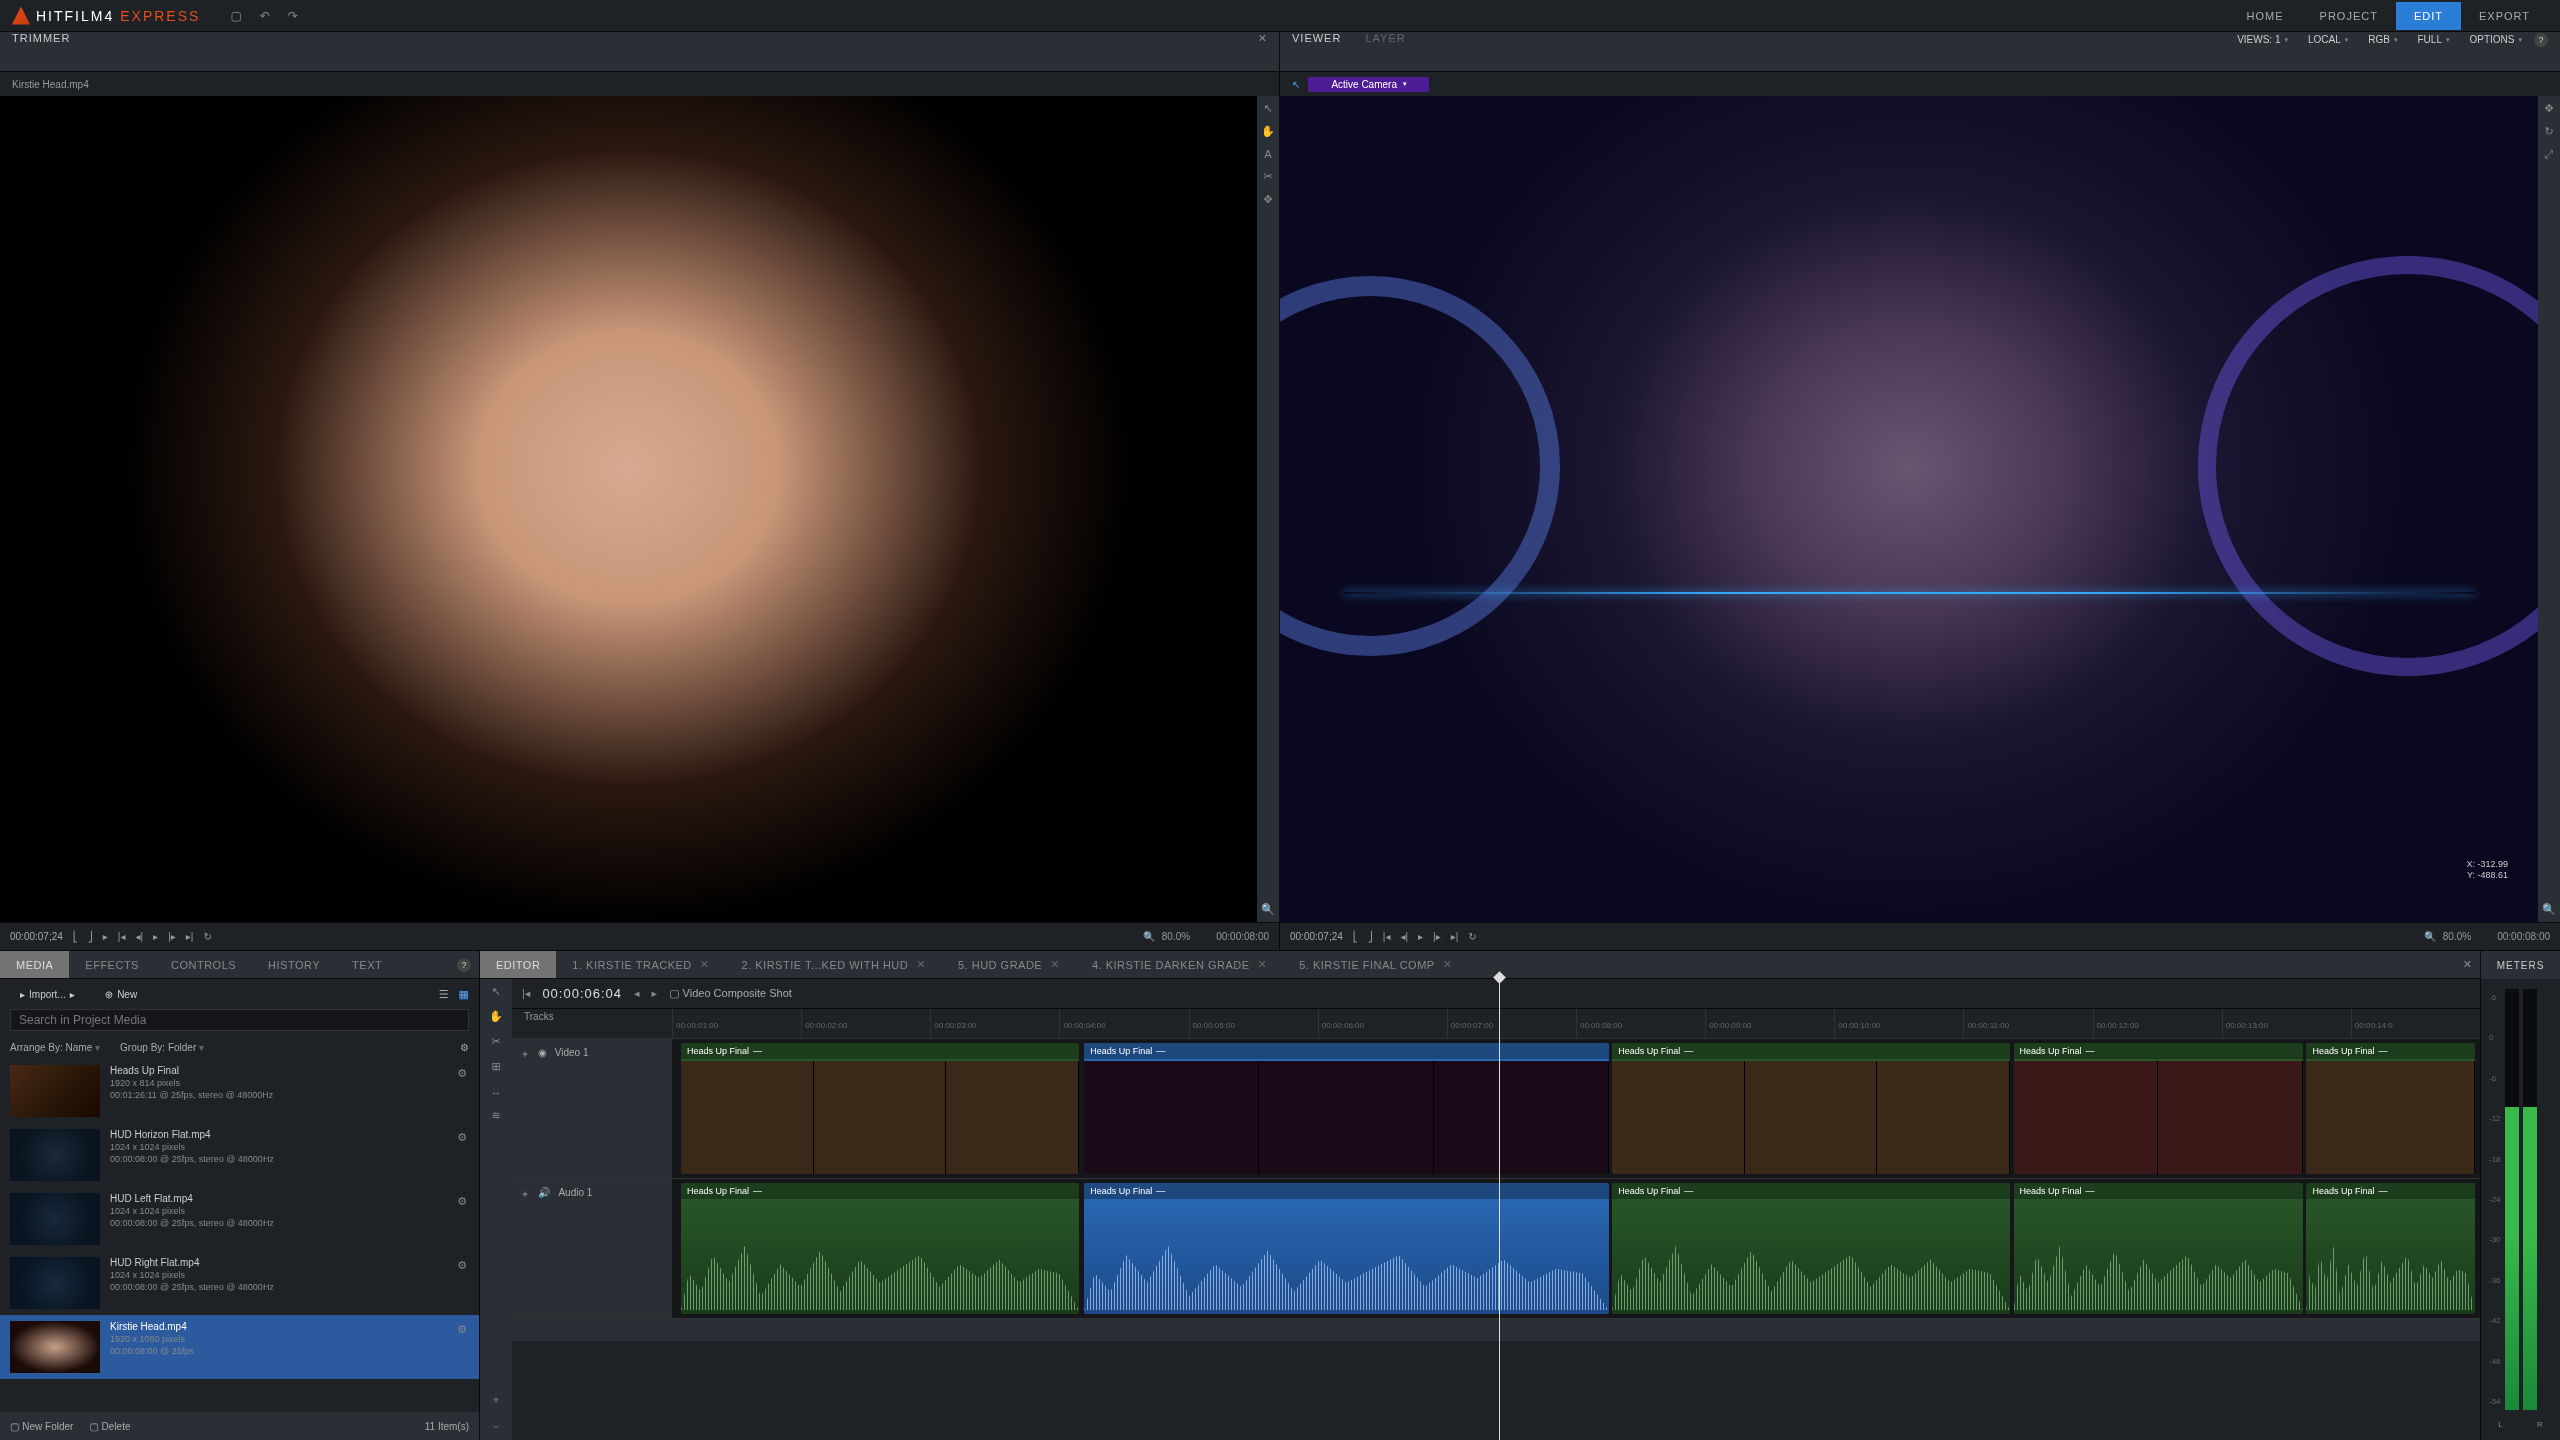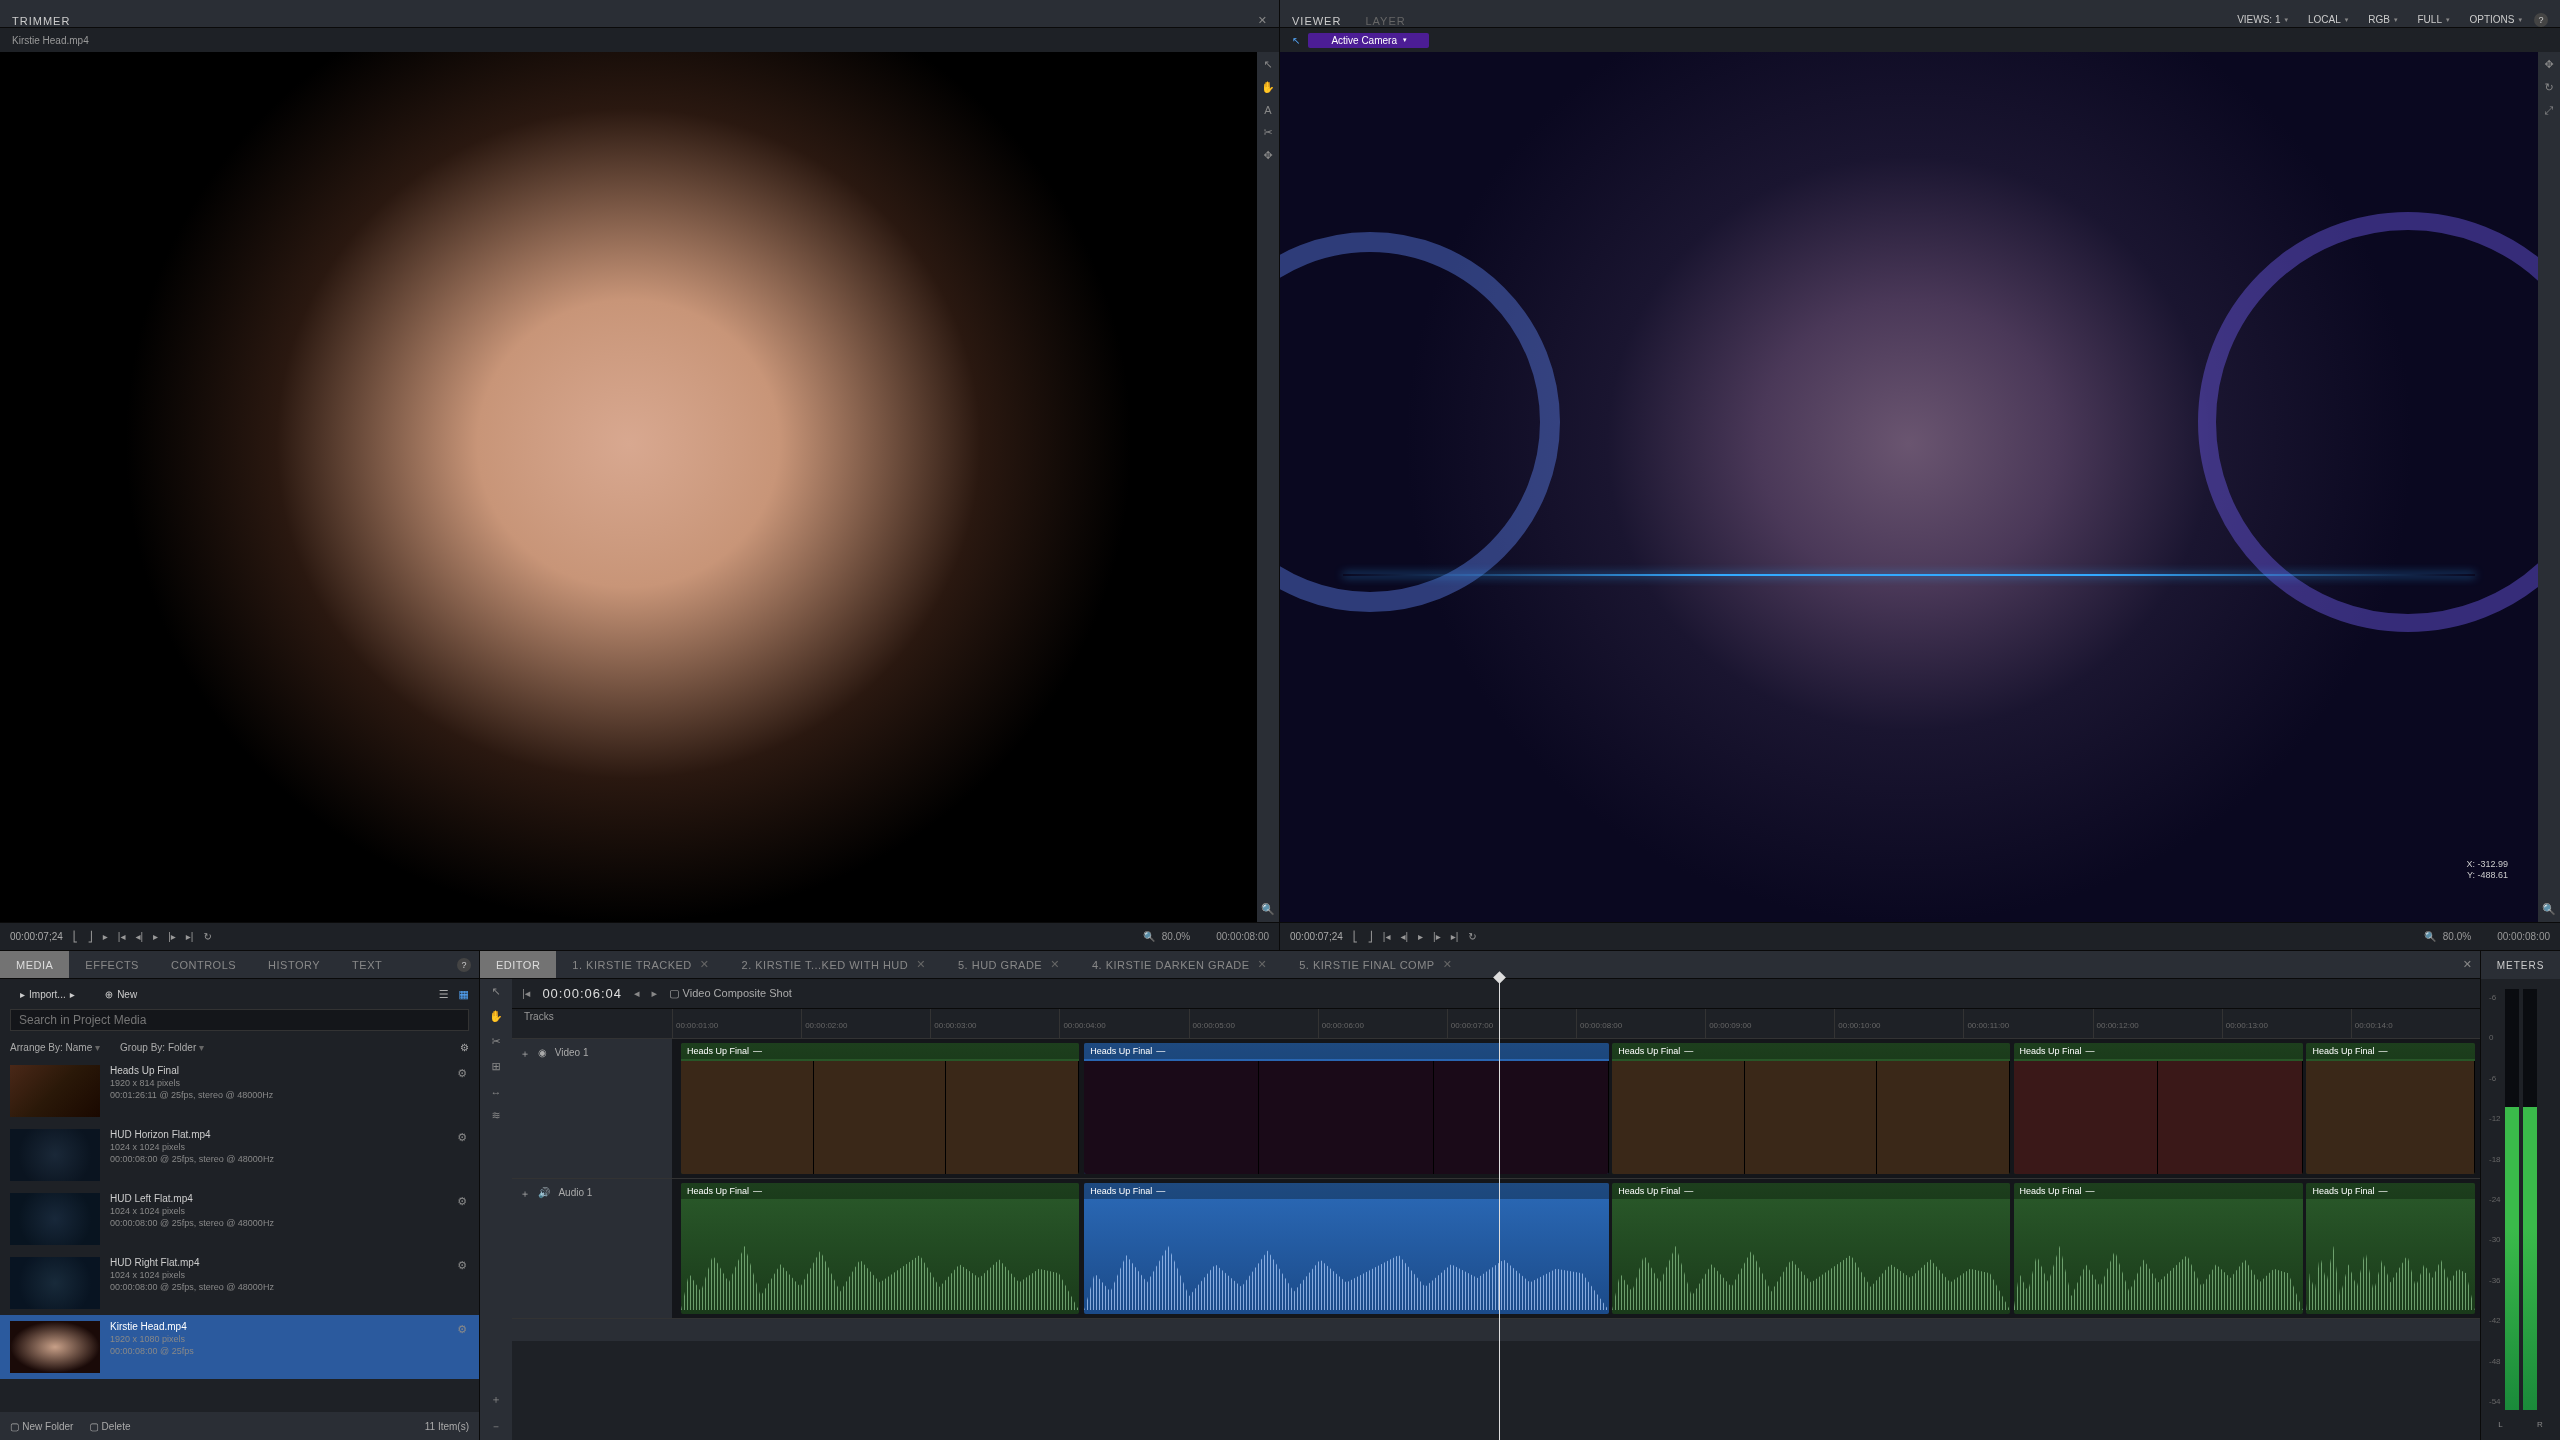--- a/index.html
+++ b/index.html
@@ -12,21 +12,21 @@
 .logo-icon { width: 18px; height: 18px; background: linear-gradient(135deg, #e84d1a, #c73a0f); clip-path: polygon(50% 0%, 100% 100%, 0% 100%); }
 .logo-text1 { color: #fff; font-weight: 300; letter-spacing: 2px; font-size: 14px; }
 .logo-text2 { color: #e84d1a; font-weight: 300; letter-spacing: 2px; font-size: 14px; }
 .topbar-icons { margin-left: 30px; display: flex; gap: 18px; color: #888; }
 .topbar-icons span { cursor: pointer; font-size: 12px; }
 .topnav { margin-left: auto; display: flex; }
 .topnav-item { padding: 8px 18px; color: #aaa; cursor: pointer; font-size: 11px; letter-spacing: 1px; }
 .topnav-item.active { background: #2b7ed8; color: #fff; }
 
 
-.panel-header { height: 28px; background: #2a2e35; display: flex; align-items: flex-end; padding: 0 12px; border-bottom: 1px solid #0a0a0a; }
+.panel-header { height: 40px; background: #2a2e35; display: flex; align-items: flex-start; padding: 0 12px; border-bottom: 1px solid #0a0a0a; }
 .panel-tab { color: #ccc; font-size: 11px; letter-spacing: 1px; margin-right: 24px; cursor: pointer; }
 .panel-tab.dim { color: #666; }
 .panel-close { margin-left: auto; color: #888; cursor: pointer; }
 
 
 .main { display: flex; flex: 1; min-height: 0; }
 .left-col { width: 50%; display: flex; flex-direction: column; border-right: 1px solid #0a0a0a; }
 .right-col { width: 50%; display: flex; flex-direction: column; }
 
 .viewer-opts { margin-left: auto; display: flex; gap: 4px; align-items: center; }
@@ -134,20 +134,38 @@
 .meter-fill { position: absolute; bottom: 0; left: 0; right: 0; height: 72%; background: linear-gradient(to top, #1a8a3a 0%, #3aba4a 60%, #3aba4a 100%); }
 .meters-foot { height: 20px; display: flex; justify-content: space-around; font-size: 8px; color: #888; }
 
 .tlf { height: 22px; background: #2a2e35; }
 </style>
 </head>
 <body>
 
 <div class="app">
 
+  <div class="topbar">
+    <div class="logo">
+      <div class="logo-icon"></div>
+      <span class="logo-text1">HITFILM4</span>
+      <span class="logo-text2">EXPRESS</span>
+    </div>
+    <div class="topbar-icons">
+      <span>▢</span>
+      <span>↶</span>
+      <span>↷</span>
+    </div>
+    <div class="topnav">
+      <div class="topnav-item">HOME</div>
+      <div class="topnav-item">PROJECT</div>
+      <div class="topnav-item active">EDIT</div>
+      <div class="topnav-item">EXPORT</div>
+    </div>
+  </div>
 
   <div class="main">
 
     <div class="left-col">
       <div class="panel-header">
         <span class="panel-tab">TRIMMER</span>
         <span class="panel-close">✕</span>
       </div>
       <div class="subheader">
         <span>Kirstie Head.mp4</span>

